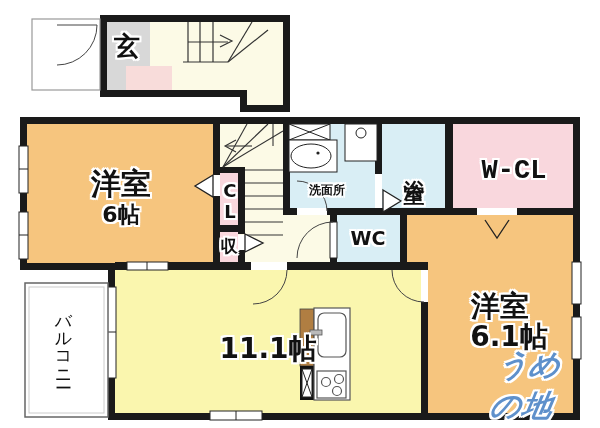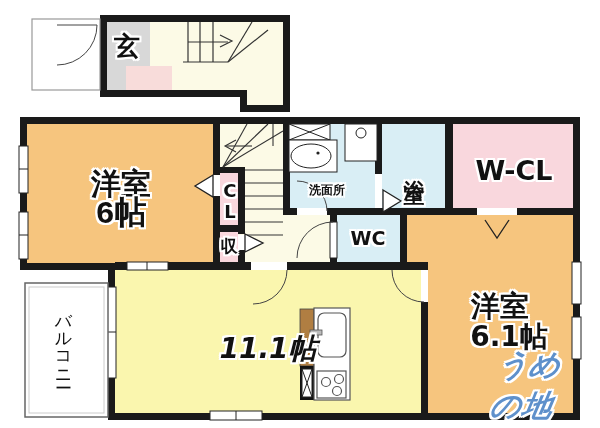--- a/index.html
+++ b/index.html
@@ -168,31 +168,31 @@
       <rect x="317" y="371" width="29" height="27" fill="#fff" stroke="#555" stroke-width="1.2"></rect>
       <circle cx="326" cy="382" r="4.5" fill="#fff" stroke="#555" stroke-width="1.2"></circle>
       <circle cx="339" cy="379" r="4.5" fill="#fff" stroke="#555" stroke-width="1.2"></circle>
       <circle cx="337" cy="391" r="4.5" fill="#fff" stroke="#555" stroke-width="1.2"></circle>
     </g>
   </svg>
 
   <div class="lbl" style="left:127px;top:47px;font-size:26px;">玄</div>
 
   <div class="lbl" style="left:121px;top:184px;font-size:30px;">洋室</div>
-  <div class="lbl" style="left:121px;top:215px;font-size:32px;font-family:Liberation Mono, monospace;">6帖</div>
+  <div class="lbl" style="left:121px;top:215px;font-size:22px;">6帖</div>
 
   <div class="lbl vert" style="left:229px;top:201px;font-size:18px;">CL</div>
   <div class="lbl" style="left:229px;top:247px;font-size:17px;">収</div>
 
   <div class="lbl" style="left:327px;top:190px;font-size:12px;">洗面所</div>
   <div class="lbl vert" style="left:414px;top:166px;font-size:21px;letter-spacing:3px;">浴室</div>
-  <div class="lbl" style="left:514px;top:171px;font-size:27px;">W-CL</div>
+  <div class="lbl" style="left:514px;top:171px;font-size:27px;font-family:Liberation Mono, monospace;">W-CL</div>
   <div class="lbl" style="left:368px;top:239px;font-size:19px;">WC</div>
 
-  <div class="lbl" style="left:268px;top:349px;font-size:28px;font-style:italic;">11.1帖</div>
+  <div class="lbl" style="left:268px;top:349px;font-size:28px;">11.1帖</div>
 
   <div class="lbl" style="left:500px;top:306px;font-size:29px;">洋室</div>
   <div class="lbl" style="left:500px;top:337px;font-size:28px;margin-left:9px;">6.1帖</div>
 
   <div class="lbl vert" style="left:63px;top:340px;font-size:17px;font-weight:500;">バルコニー</div>
 
   <div class="wm" style="left:527px;top:406px;">うめの地所</div>
 </div>
 
 </body></html>

